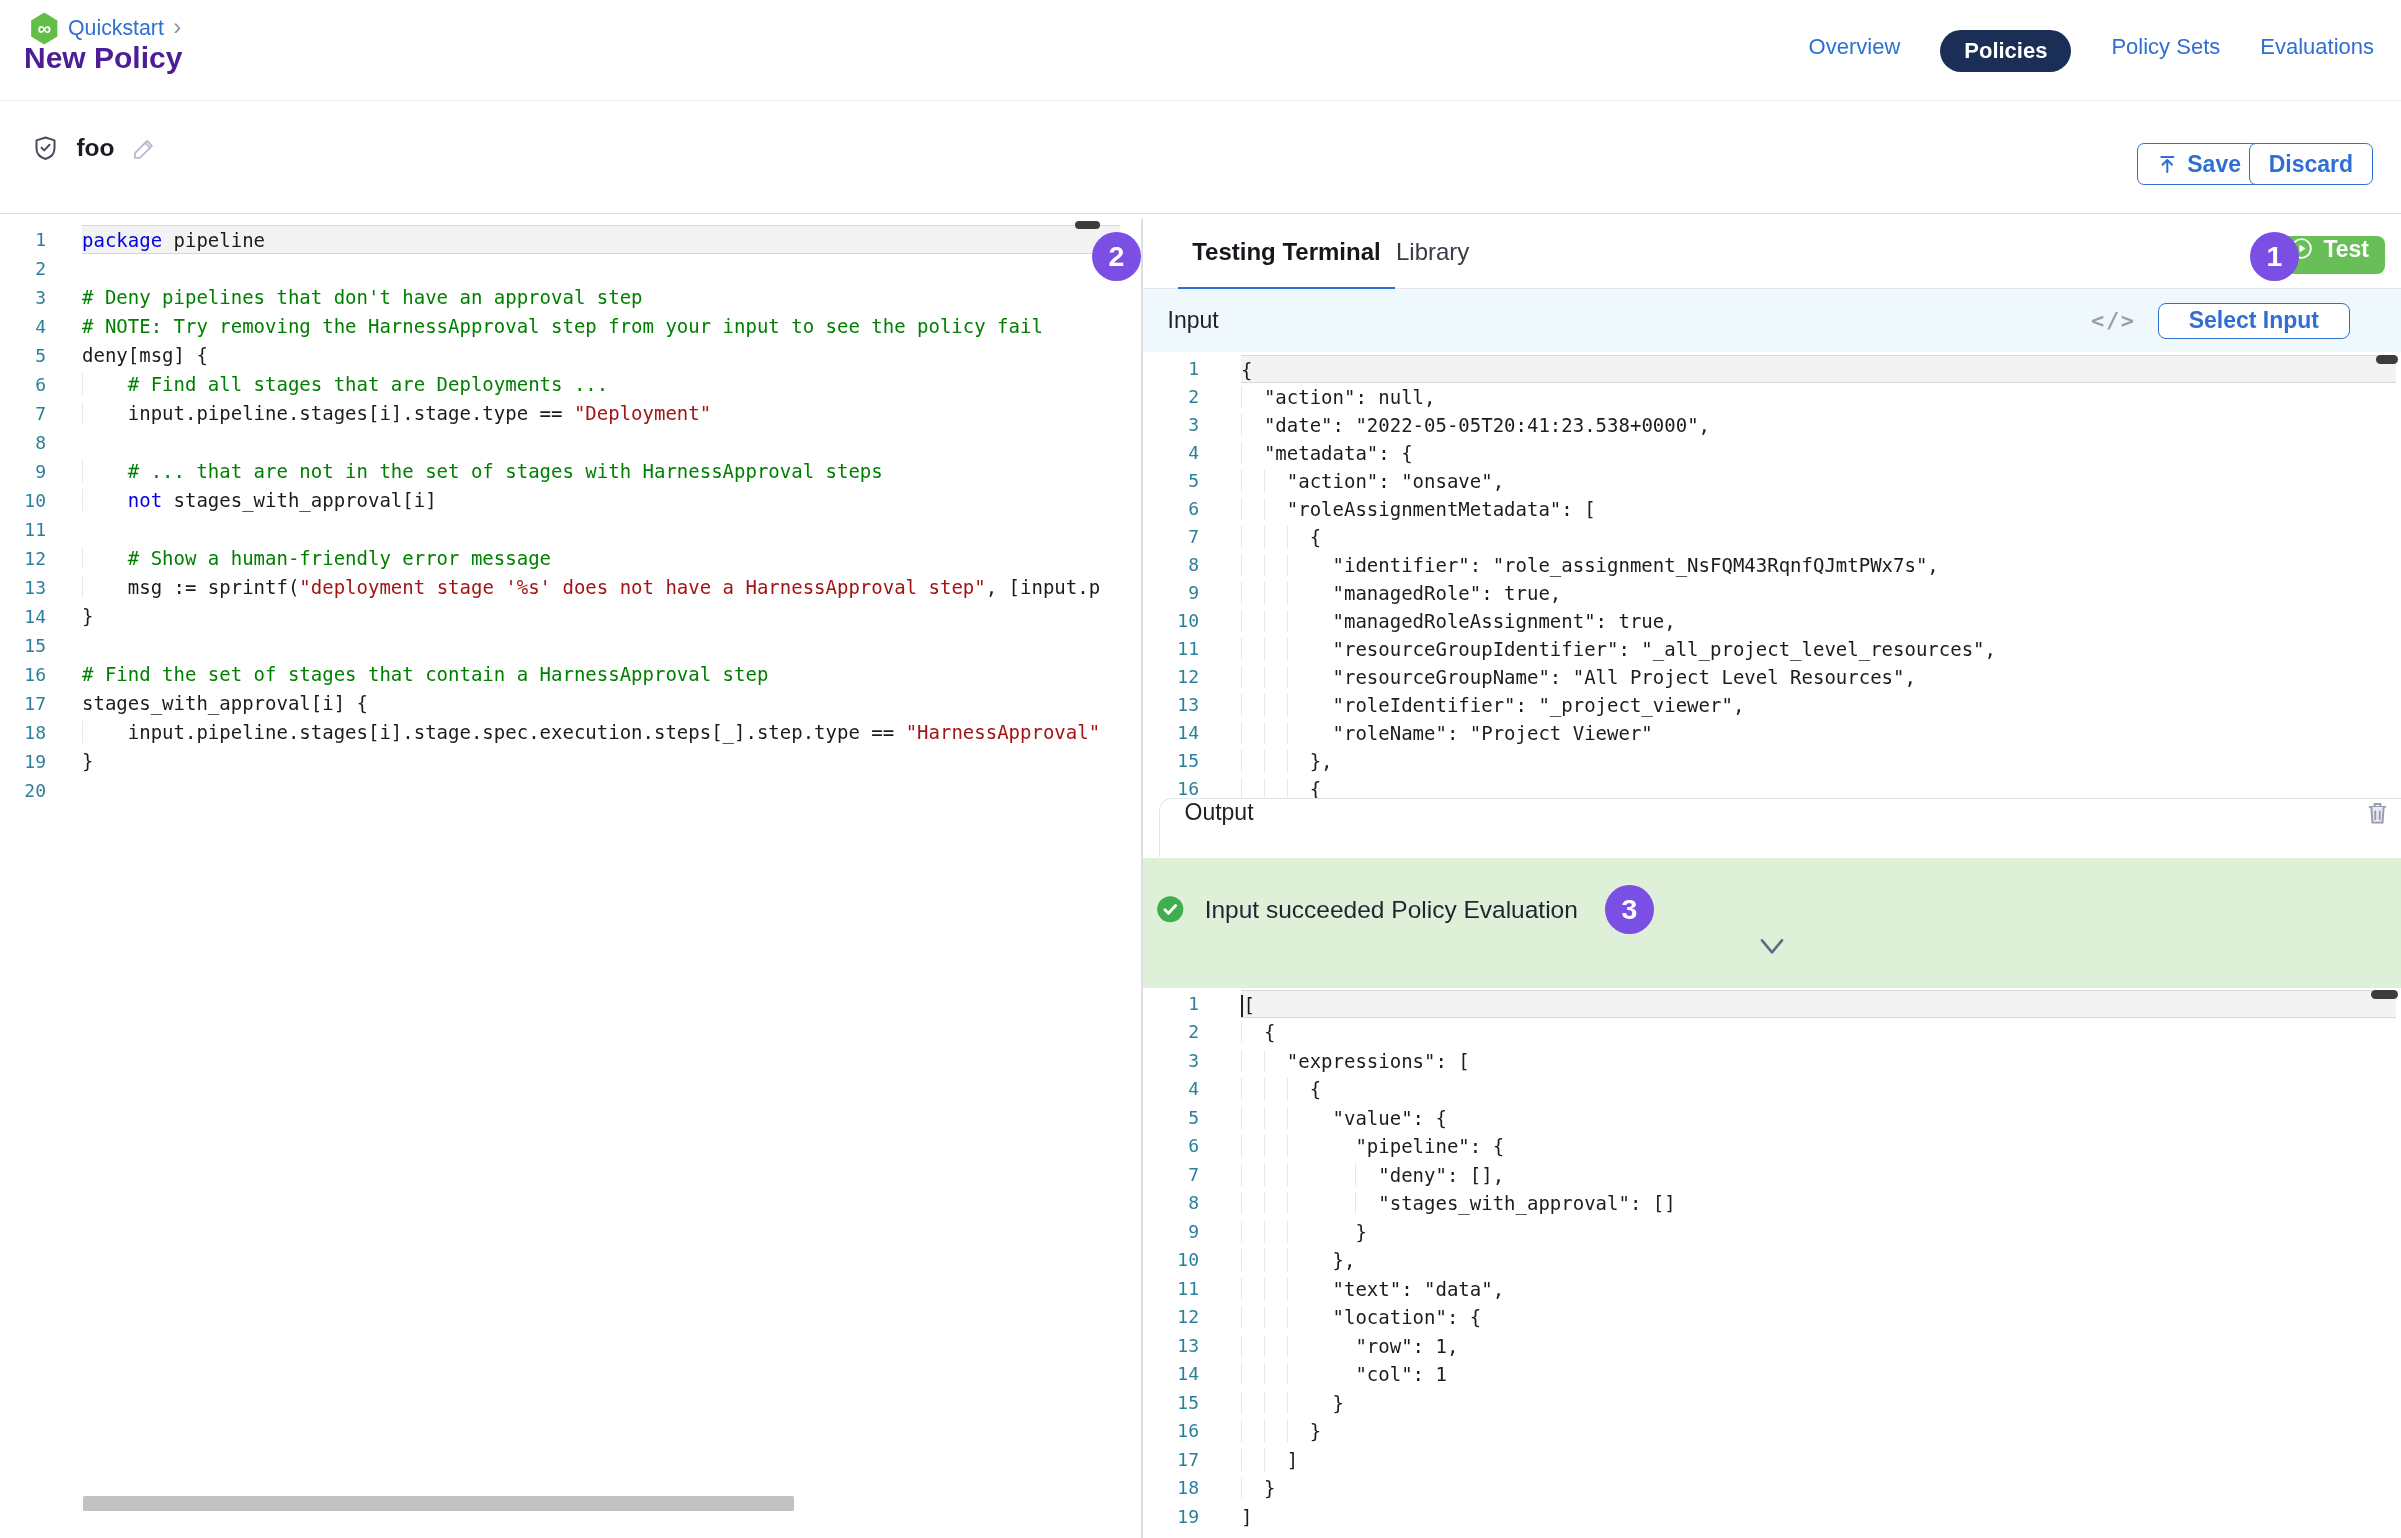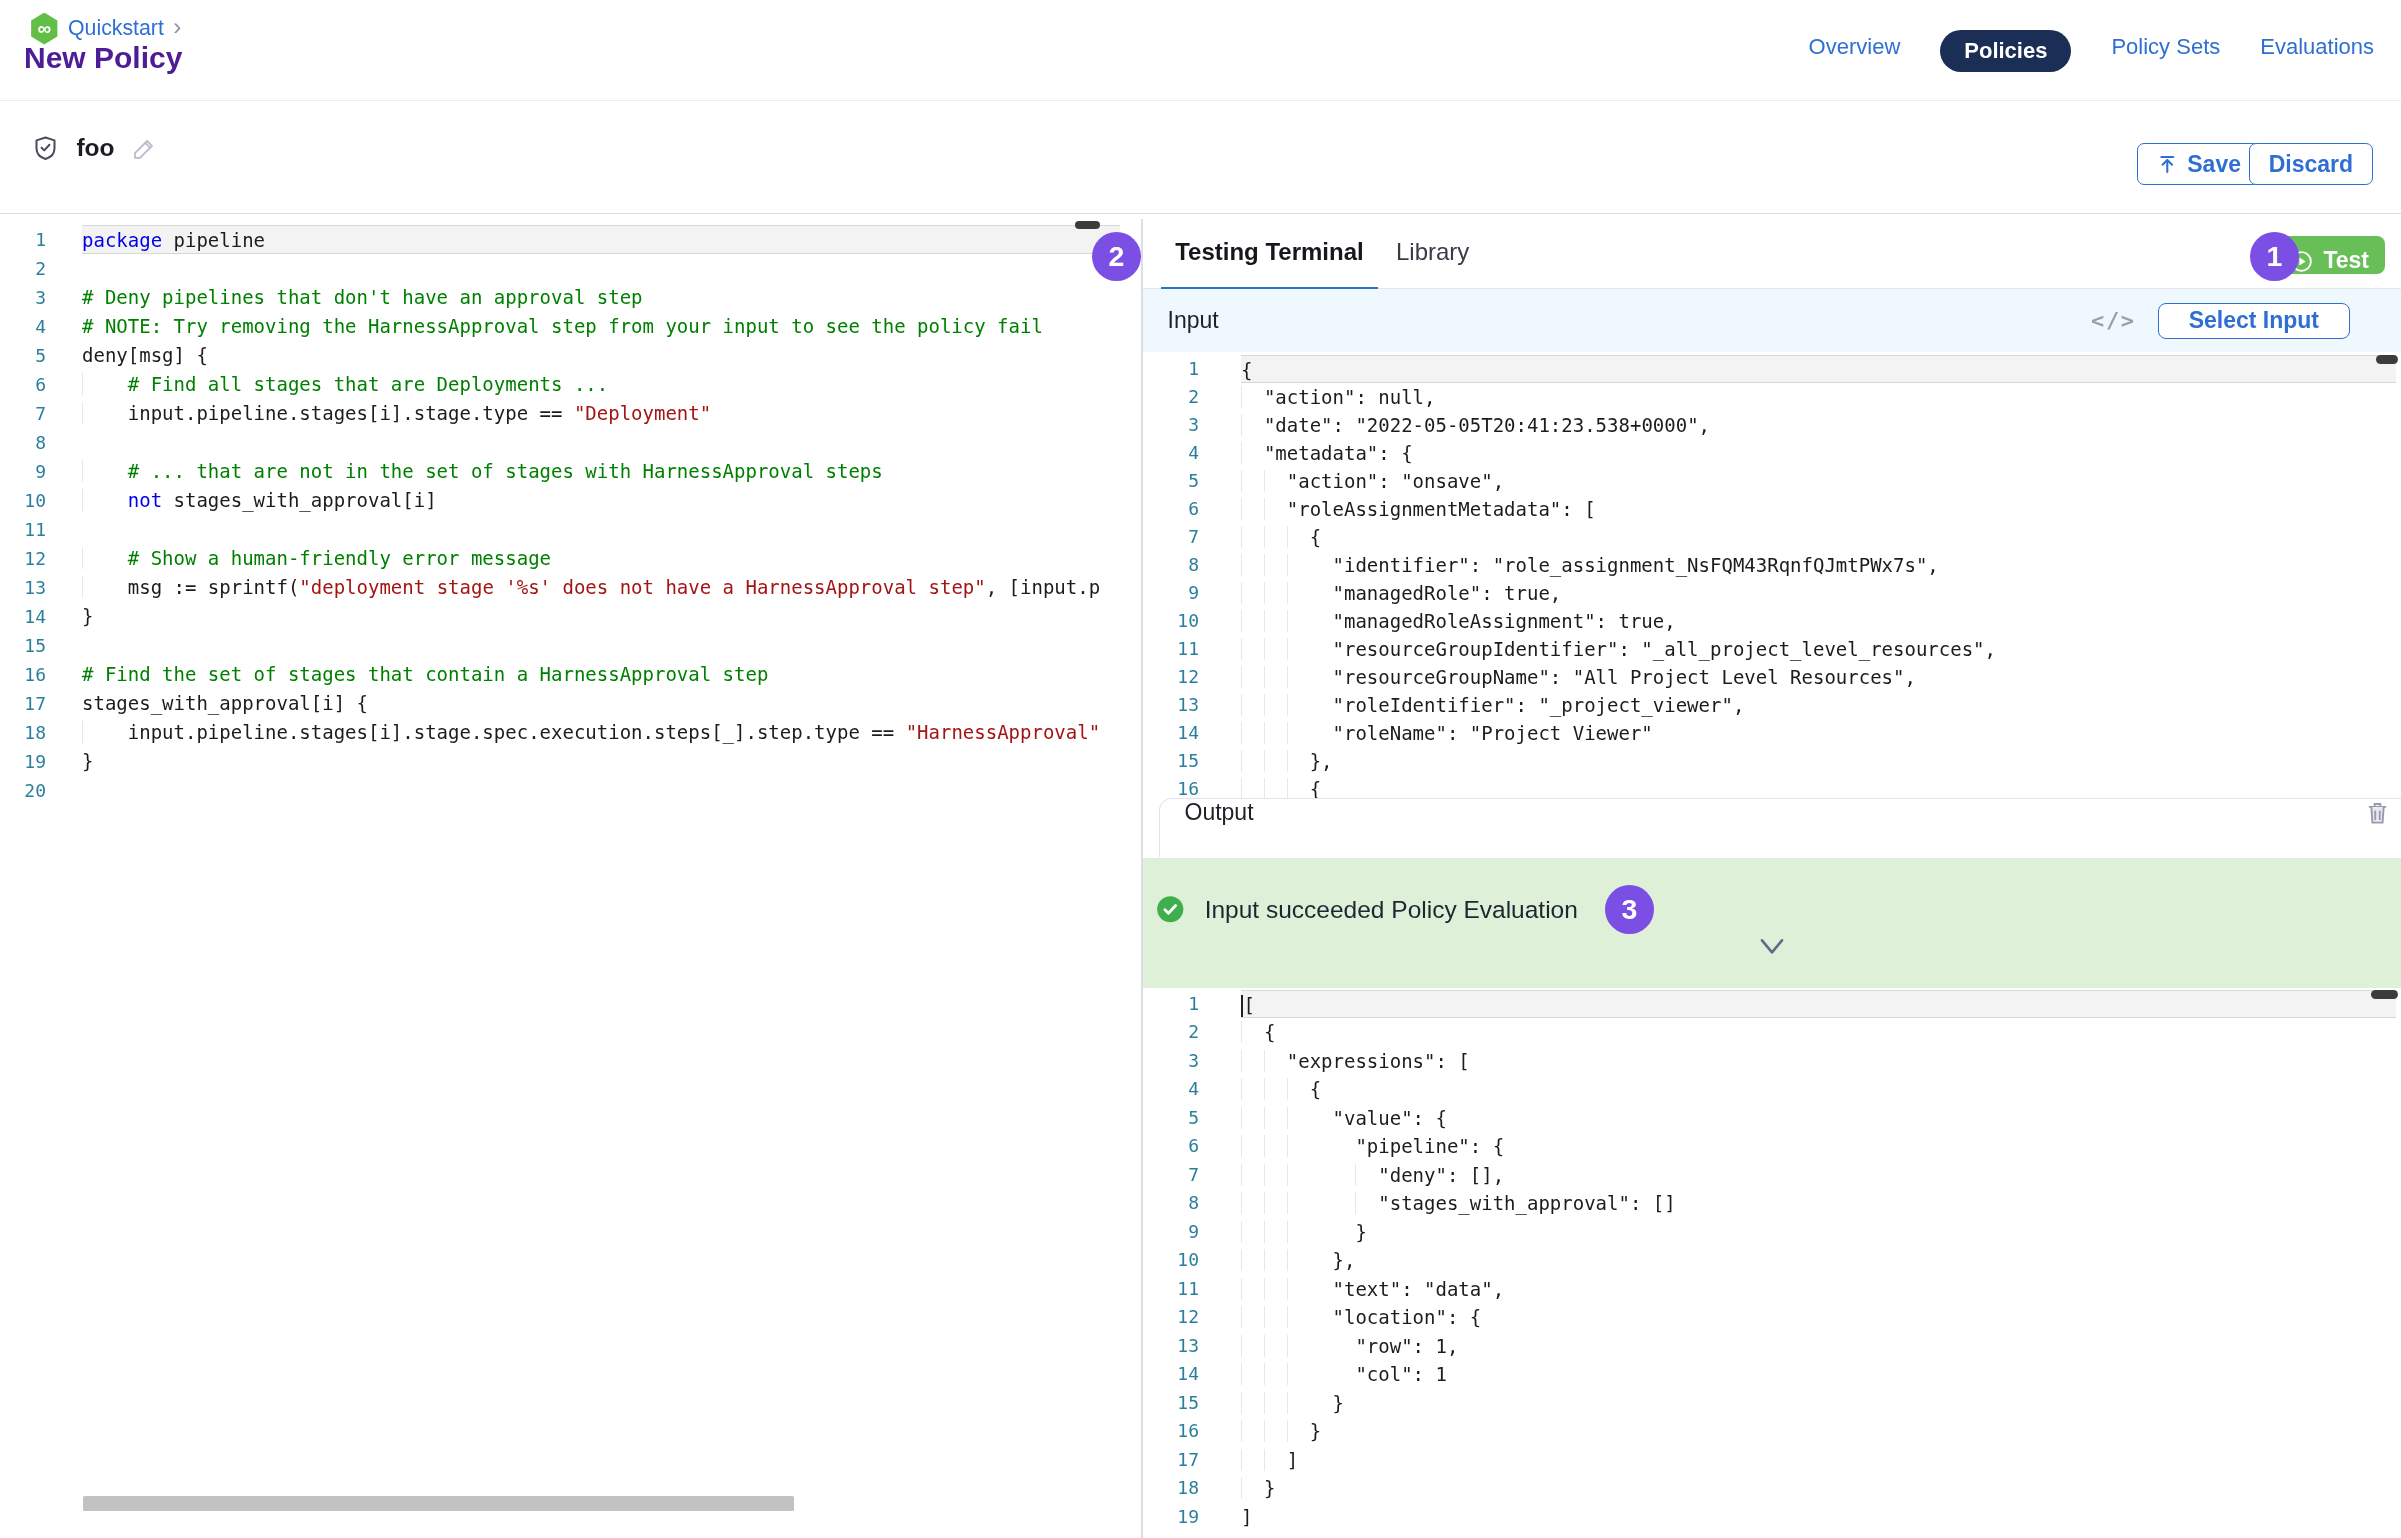--- a/index.html
+++ b/index.html
@@ -49,23 +49,23 @@
   #left-editor { position:absolute; left:0; top:0; width:1141px; height:1319px; padding-top:6.3px; --ig:4ch; cursor:text; }
   #left-editor .crow { line-height:29px; height:29px; }
   #left-editor .gut { width:46px; margin-right:36px; }
   #left-editor .crow.hl .ctxt { margin-right:20.6px; }
   .left-thumb { left:1075px; top:1.6px; width:25px; height:8.7px; }
   .hscroll { position:absolute; left:83px; top:1277px; width:711px; height:15px; background:#c2c2c2; border-radius:1.6px; cursor:pointer; }
 
   
   .term-tabs { position:absolute; left:0; top:0; width:1258px; height:70px; border-bottom:0.8px solid #e3e4ee; background:#fff; }
   .term-tab { position:absolute; font-size:24px; color:#3a3b47; cursor:pointer; }
-  .term-tab.active { left:18px; top:19px; padding:0 14.2px 20.6px 14.2px; border-bottom:4px solid var(--c-accent,#2f6fd4); font-weight:700; color:#16171d; }
+  .term-tab.active { left:35px; top:19px; padding:0 14.2px 20.6px 14.2px; border-bottom:4px solid var(--c-accent,#2f6fd4); font-weight:700; color:#16171d; }
   .term-tab.idle { left:253px; top:19px; }
-  .test-btn { position:absolute; right:16px; top:16.6px; height:38px; padding:0 16px; background:var(--c-test-green,#68be57); border:none; border-radius:8px; color:#fff; font-size:23px; font-weight:700; display:inline-flex; align-items:flex-end; gap:9.5px; cursor:pointer; font-family:inherit; }
+  .test-btn { position:absolute; right:16px; top:16.6px; height:38px; padding:0 16px; background:var(--c-test-green,#68be57); border:none; border-radius:8px; color:#fff; font-size:23px; font-weight:700; display:inline-flex; align-items:flex-start; gap:9.5px; cursor:pointer; font-family:inherit; }
 
   .input-bar { position:absolute; left:0; top:70px; width:1258px; height:63px; background:var(--c-inputbar-bg,#eef8fd); display:flex; align-items:center; padding:0 51px 0 24.5px; }
   .input-bar .lbl { font-size:23px; color:#1f2028; }
   .input-bar .sp { flex:1; }
   .code-glyph { color:#9c9cac; font-size:22px; font-weight:700; margin-right:22px; letter-spacing:1.6px; cursor:pointer; font-family:"DejaVu Sans Mono", monospace; }
   .select-input-btn { height:36px; padding:0 30px; border-radius:8px; font-size:23px; }
 
   #input-editor { position:absolute; left:0; top:134px; width:1258px; height:446px; padding-top:2.4px; overflow:hidden; --ig:2ch; cursor:text; }
   #input-editor .crow { line-height:28px; height:28px; }
   #input-editor .gut { width:56px; margin-right:42px; }

